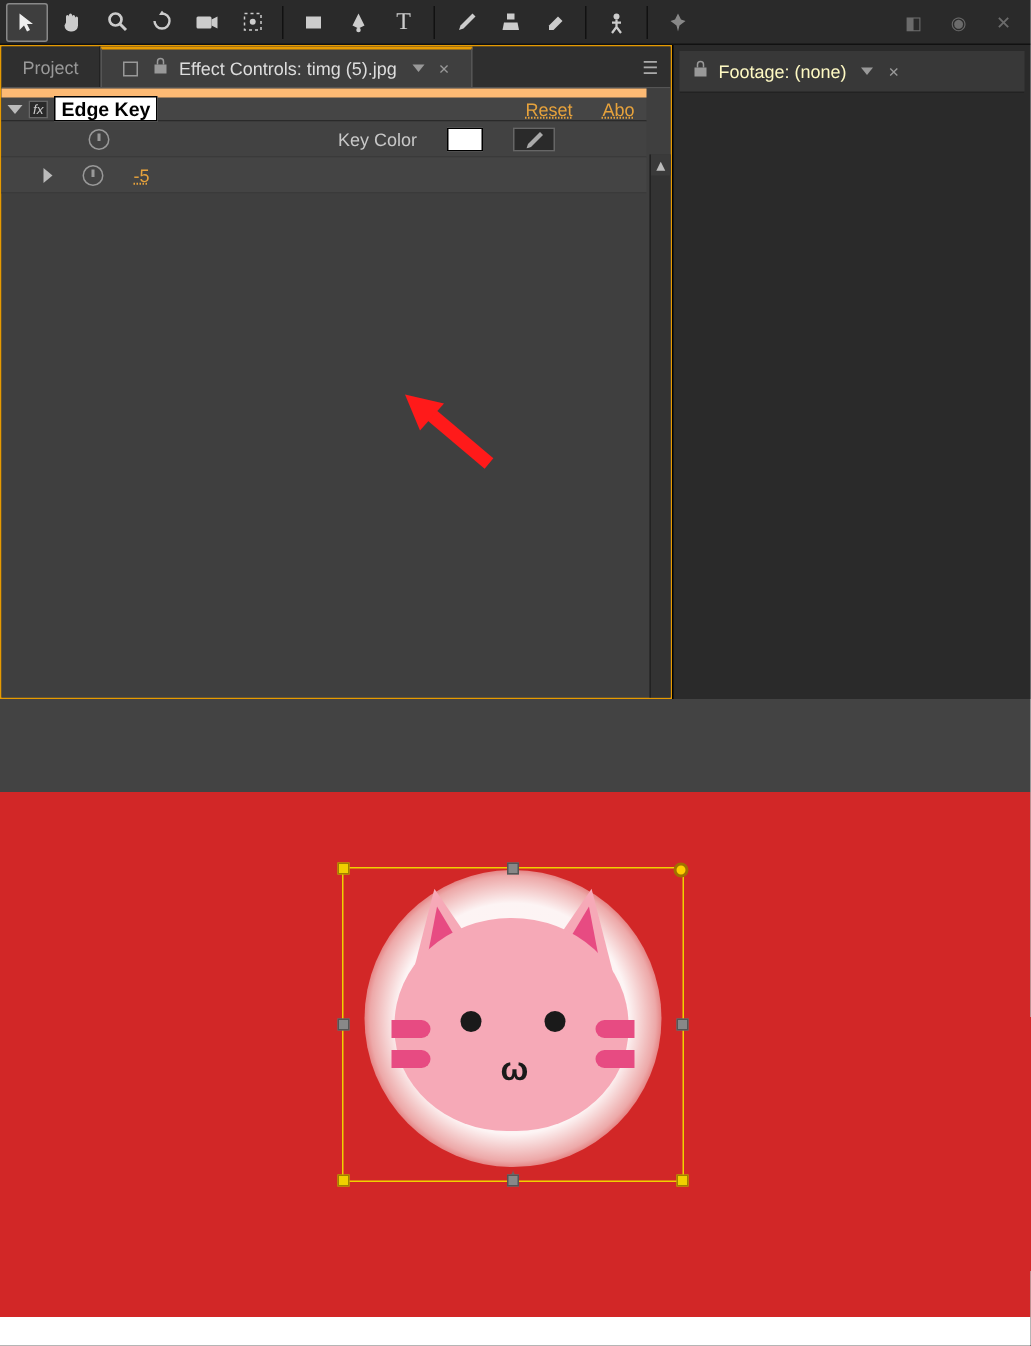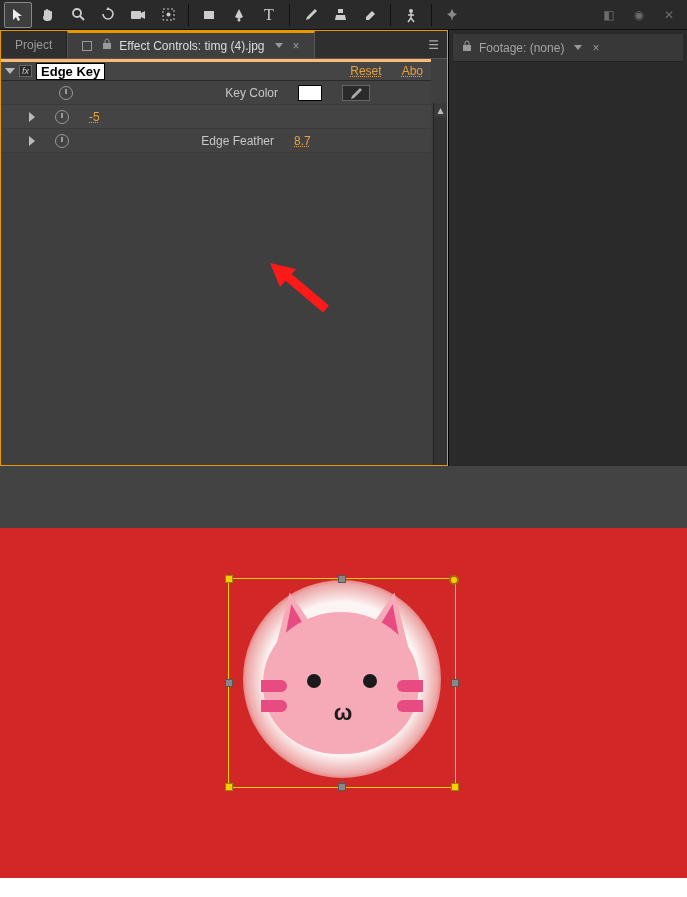--- a/index.html
+++ b/index.html
@@ -109,21 +109,21 @@
   .effect-section {
     flex: 1;
     background: #3f3f3f;
     position: relative;
     padding-right: 16px;
   }
   .effect-header {
     display: flex;
     align-items: center;
     background: #454545;
-    border-top: 3px solid #fdba74;
+    border-top: 6px solid #fdba74;
     border-bottom: 1px solid #2a2a2a;
     height: 22px;
     padding-left: 4px;
     gap: 4px;
   }
   .caret-down { width:0;height:0;border-left:5px solid transparent;border-right:5px solid transparent;border-top:6px solid #bbb;display:inline-block;}
   .caret-right { width:0;height:0;border-top:5px solid transparent;border-bottom:5px solid transparent;border-left:6px solid #bbb;display:inline-block;}
   .fx-badge { background:#2a2a2a;border:1px solid #666;padding:0 2px;font-size:9px;color:#ccc;font-style:italic;}
   .effect-name { background:#fff;color:#000;font-weight:bold;padding:0 4px;font-size:13px;border:1px solid #000;}
   .effect-actions { margin-left:auto; display:flex; gap:20px; padding-right:8px;}
@@ -313,21 +313,21 @@
       <div class="tabs">
         <div class="tab">
           <span>Project</span>
         </div>
         <div class="tab active">
           <span class="small-box"></span>
           <span><svg class="lock-icon" viewBox="0 0 12 12">
                 <rect x="2" y="5" width="8" height="6" fill="#999"></rect>
                 <path d="M4 5 V3 a2 2 0 0 1 4 0 V5" stroke="#999" fill="none"></path>
               </svg></span>
-          <span>Effect Controls: timg (4).jpg</span>
+          <span>Effect Controls: timg (5).jpg</span>
           <span class="tab-dropdown"></span>
           <span class="tab-close">×</span>
         </div>
         <div class="tab-menu">☰</div>
       </div>
 
 
       <div class="effect-section">
         <div class="effect-header">
           <span class="caret-down"></span>
@@ -351,45 +351,39 @@
             </span>
         </div>
 
 
         <div class="prop-row">
           <span class="caret-right"></span>
           <span class="stopwatch"></span>
           <span class="prop-value">-5</span>
         </div>
 
-        <div class="prop-row">
-          <span class="caret-right"></span>
-          <span class="stopwatch"></span>
-          <span class="prop-label">Edge Feather</span>
-          <span class="prop-value">8.7</span>
-        </div>
 
         <div class="scroll-track">
           <div class="scroll-arrow">▴</div>
         </div>
 
         <svg class="anno-arrow" width="80" height="60">
           <path d="M 60 50 L 15 12" stroke="#ff1a1a" stroke-width="9"></path>
           <path d="M 4 4 L 30 10 L 14 28 Z" fill="#ff1a1a"></path>
         </svg>
       </div>
     </div>
 
     <div class="right-panel">
       <div class="right-panel-header">
         <span><svg class="lock-icon" viewBox="0 0 12 12">
               <rect x="2" y="5" width="8" height="6" fill="#999"></rect>
               <path d="M4 5 V3 a2 2 0 0 1 4 0 V5" stroke="#999" fill="none"></path>
             </svg></span>
-        <span style="color:#a3a3a3">Footage: (none)</span>
+        <span style="color:#fef9c3">Footage: (none)</span>
         <span class="tab-dropdown"></span>
         <span style="color:#999;margin-left:4px;">×</span>
       </div>
     </div>
   </div>
 </div>
 
 <div class="comp-viewer">
   <div class="comp-gray"></div>
   <div class="comp-canvas">

